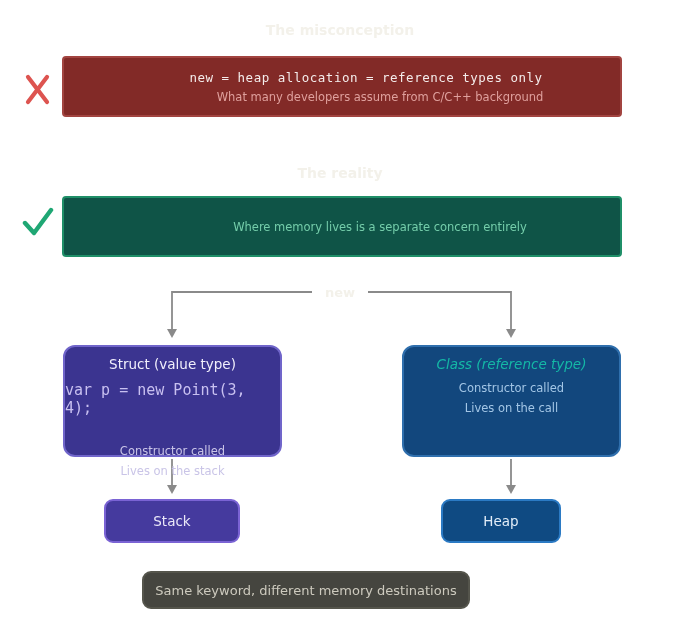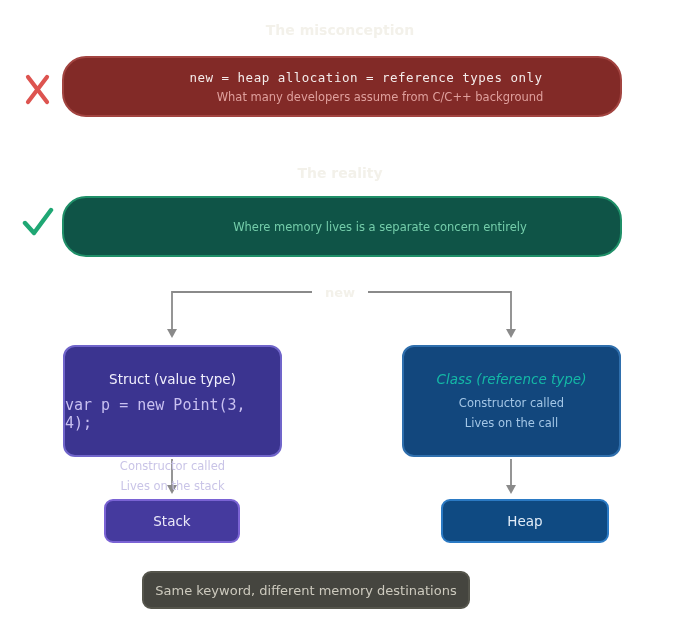--- a/index.html
+++ b/index.html
@@ -17,21 +17,21 @@
     text-align: center;
     font-size: 14px;
     font-weight: bold;
     color: var(--faint-title, #f3f1ea);
   }
   .banner {
     position: absolute;
     left: 62px;
     width: 560px;
     height: 61px;
-    border-radius: 24px;
+    border-radius: 4px;
     box-sizing: border-box;
     border: 2px solid transparent;
     display: flex;
     flex-direction: column;
     align-items: center;
     justify-content: center;
     gap: 5px;
     padding-left: 48px;
   }
   .banner .main {
@@ -61,21 +61,21 @@
     position: absolute;
     top: 345px;
     width: 219px;
     height: 112px;
     border-radius: 12px;
     box-sizing: border-box;
     border: 2px solid transparent;
     display: flex;
     flex-direction: column;
     align-items: center;
-    padding-top: 24px;
+    padding-top: 9px;
   }
   .type-box .box-title { font-size: 13.5px; margin-bottom: 9px; }
   .type-box .box-code {
     font-family: "DejaVu Sans Mono", monospace;
     font-size: 15px;
     margin-bottom: 27px;
   }
   .type-box .box-line { font-size: 11.5px; margin-bottom: 6px; }
   .struct-box {
     left: 63px;
@@ -106,21 +106,21 @@
     justify-content: center;
     font-size: 13.5px;
   }
   .stack-box {
     left: 104px; width: 136px;
     background: var(--stack-bg, #453a9e);
     border-color: var(--stack-border, #7a63d4);
     color: #eae8f8;
   }
   .heap-box {
-    left: 441px; width: 168px;
+    left: 441px; width: 120px;
     background: var(--heap-bg, #0f4a82);
     border-color: var(--heap-border, #2b7ac4);
     color: #e2edf8;
   }
 
   .footer-box {
     position: absolute;
     left: 142px; top: 571px;
     width: 328px; height: 38px;
     border-radius: 9px;

